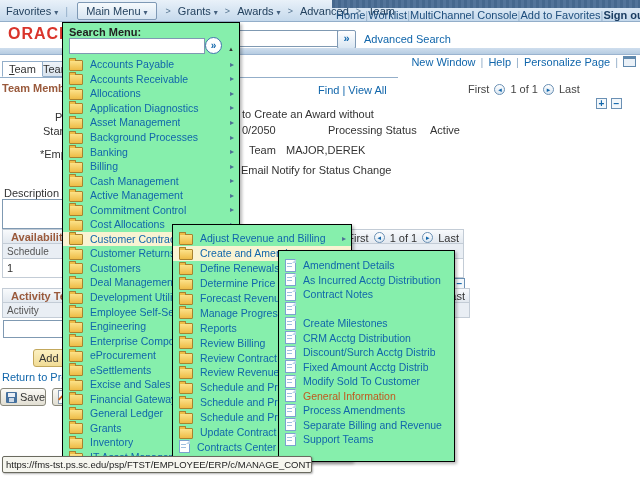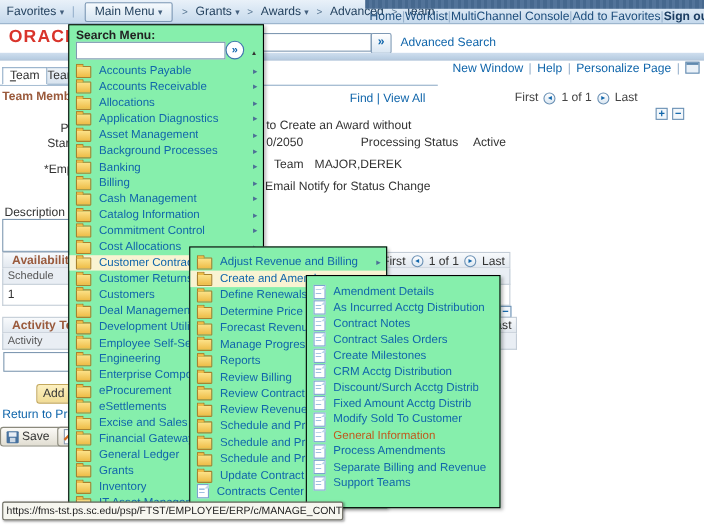--- a/index.html
+++ b/index.html
@@ -236,21 +236,21 @@
       <span>Last</span>
     </span>
   </div>
   <div class="gridhdr" style="left:2px;top:303px;width:468px;height:15px;padding-left:4px">Activity</div>
   <div class="txtarea" style="left:3px;top:320px;width:122px;height:16px"></div>
 
   <div class="btn btn-cream" style="left:33px;top:349px;width:78px;height:18px">
       <span>Add M</span>
     </div>
   <div class="abs lk" style="left:2px;top:371px">Return to Project</div>
-  <div class="btn" style="left:0;top:388px;width:64px;height:18px">
+  <div class="btn" style="left:0;top:388px;width:46px;height:18px">
     <span class="disk-icon"></span>
     <span>Save</span>
   </div>
   <div class="btn" style="left:52px;top:388px;width:30px;height:18px">
     <span class="page-pencil-icon"></span>
   </div>
 
   <div id="menu1" class="menu">
     <div class="sm-label">Search Menu:</div>
     <input class="sm-input" style="">
@@ -297,21 +297,21 @@
           <span class="label">Billing</span>
           <span class="arrow"></span>
         </div>
         <div class="menu-row">
           <span class="folder-icon"></span>
           <span class="label">Cash Management</span>
           <span class="arrow"></span>
         </div>
         <div class="menu-row">
           <span class="folder-icon"></span>
-          <span class="label">Catalog Information</span>
+          <span class="label">Active Management</span>
           <span class="arrow"></span>
         </div>
         <div class="menu-row">
           <span class="folder-icon"></span>
           <span class="label">Commitment Control</span>
           <span class="arrow"></span>
         </div>
         <div class="menu-row">
           <span class="folder-icon"></span>
           <span class="label">Cost Allocations</span>
@@ -473,21 +473,20 @@
         <div class="menu-row">
           <span class="page-icon"></span>
           <span class="label">As Incurred Acctg Distribution</span>
         </div>
         <div class="menu-row">
           <span class="page-icon"></span>
           <span class="label">Contract Notes</span>
         </div>
         <div class="menu-row">
           <span class="page-icon"></span>
-          <span class="label">Contract Sales Orders</span>
         </div>
         <div class="menu-row">
           <span class="page-icon"></span>
           <span class="label">Create Milestones</span>
         </div>
         <div class="menu-row">
           <span class="page-icon"></span>
           <span class="label">CRM Acctg Distribution</span>
         </div>
         <div class="menu-row">

